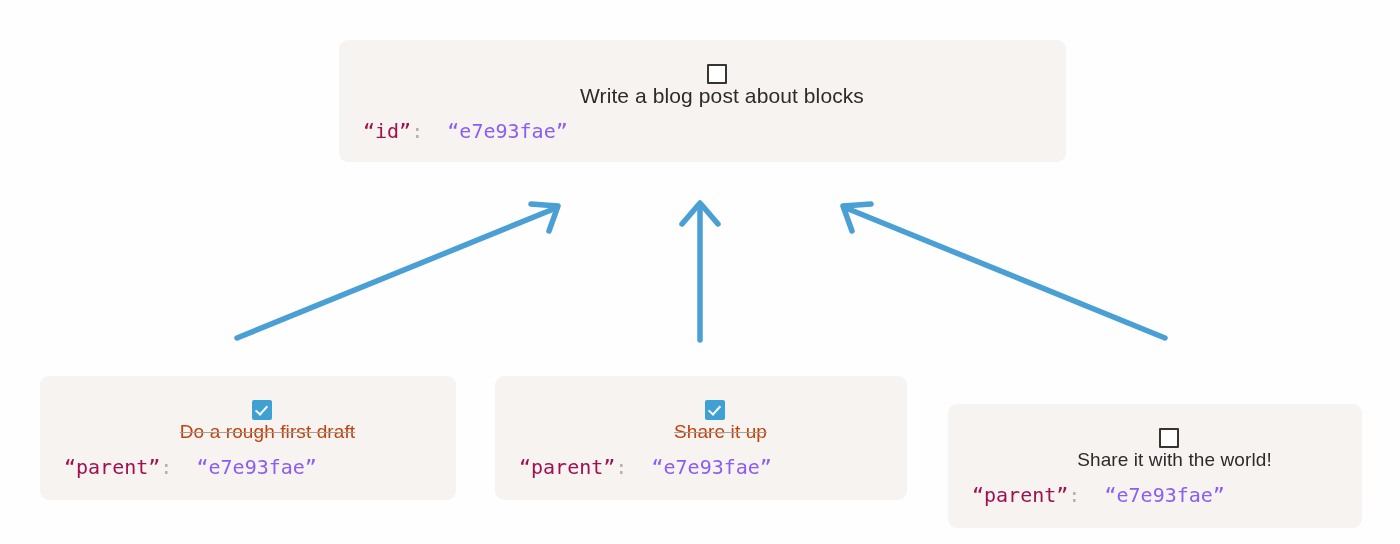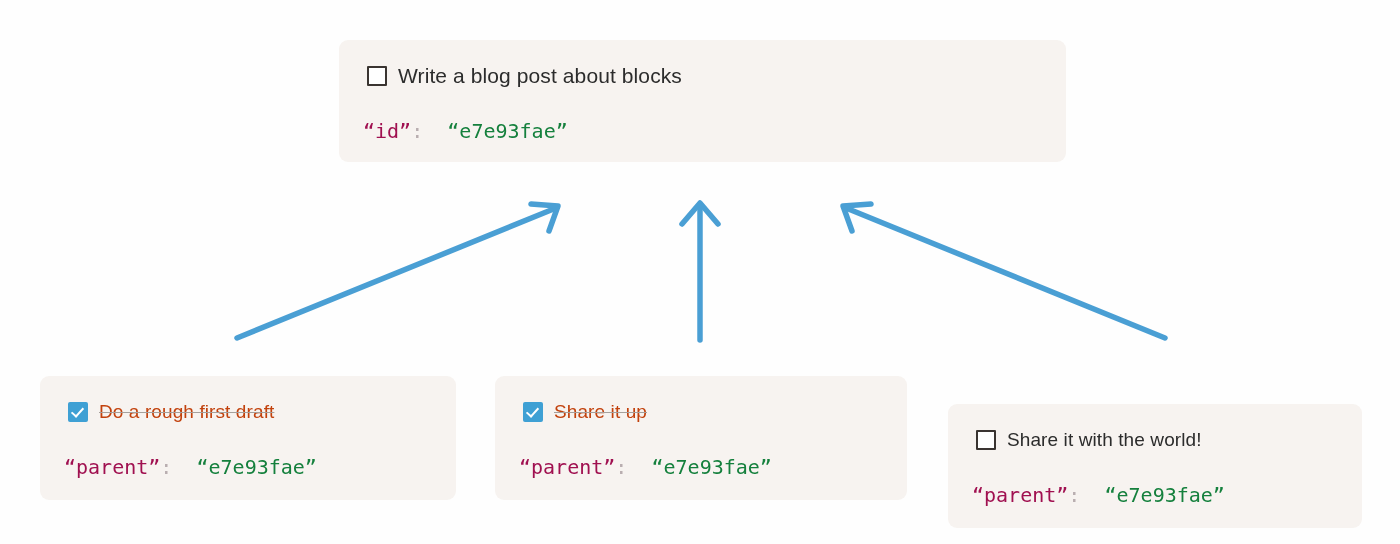--- a/index.html
+++ b/index.html
@@ -32,20 +32,21 @@
   .card-row {
     position: absolute;
     left: 0;
     right: 0;
     display: flex;
     align-items: center;
   }
   .todo-row {
     top: 24px;
     padding-left: 28px;
+    flex-direction: column;
   }
   .json-row {
     top: 78px;
     padding-left: 24px;
   }
 
   
   .cbox {
     flex: none;
     width: 20px;
@@ -96,21 +97,21 @@
 
   
   .json-line {
     font-family: "DejaVu Sans Mono", monospace;
     font-size: 20px;
     line-height: 26px;
     white-space: pre;
   }
   .json-key   { color: #a01050; }
   .json-colon { color: #b9aeb0; }
-  .json-val   { color: #15803d; }
+  .json-val   { color: #8b5cf6; }
 
   
   .card.small .todo-label { font-size: 19px; }
   .card.small .json-line  { font-size: 20px; }
 
   
   #arrows {
     position: absolute;
     left: 0;
     top: 0;

